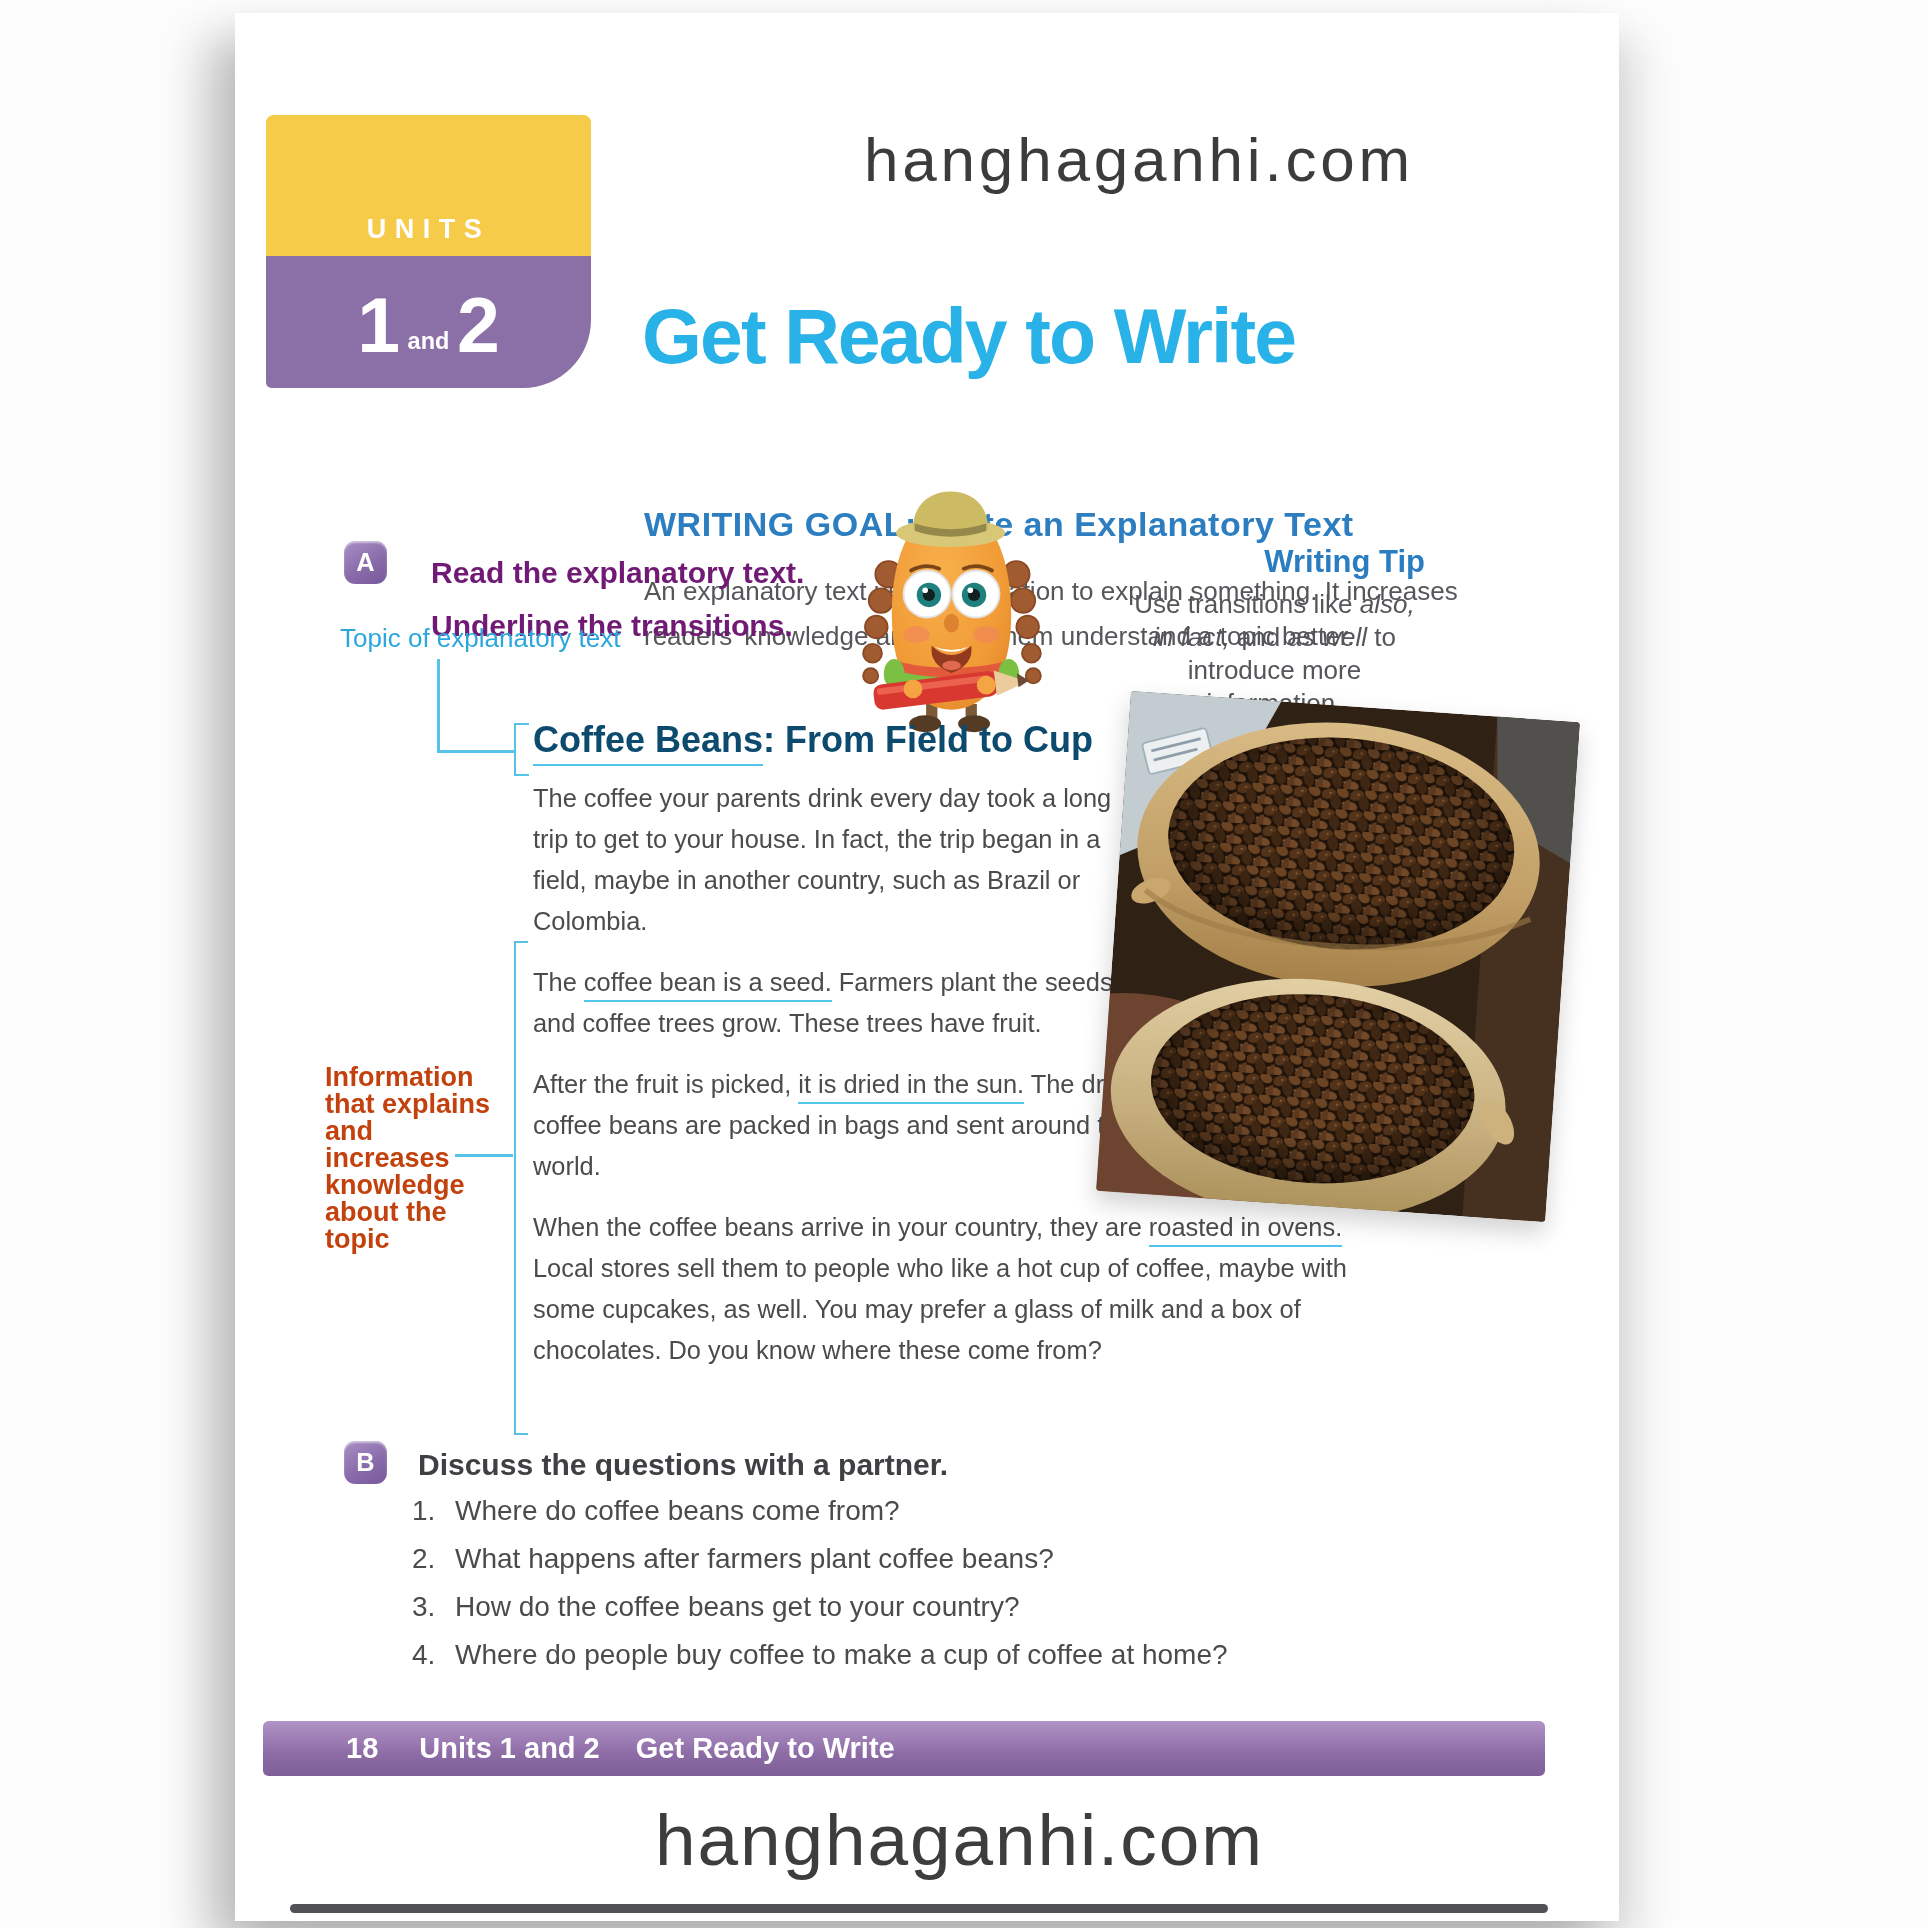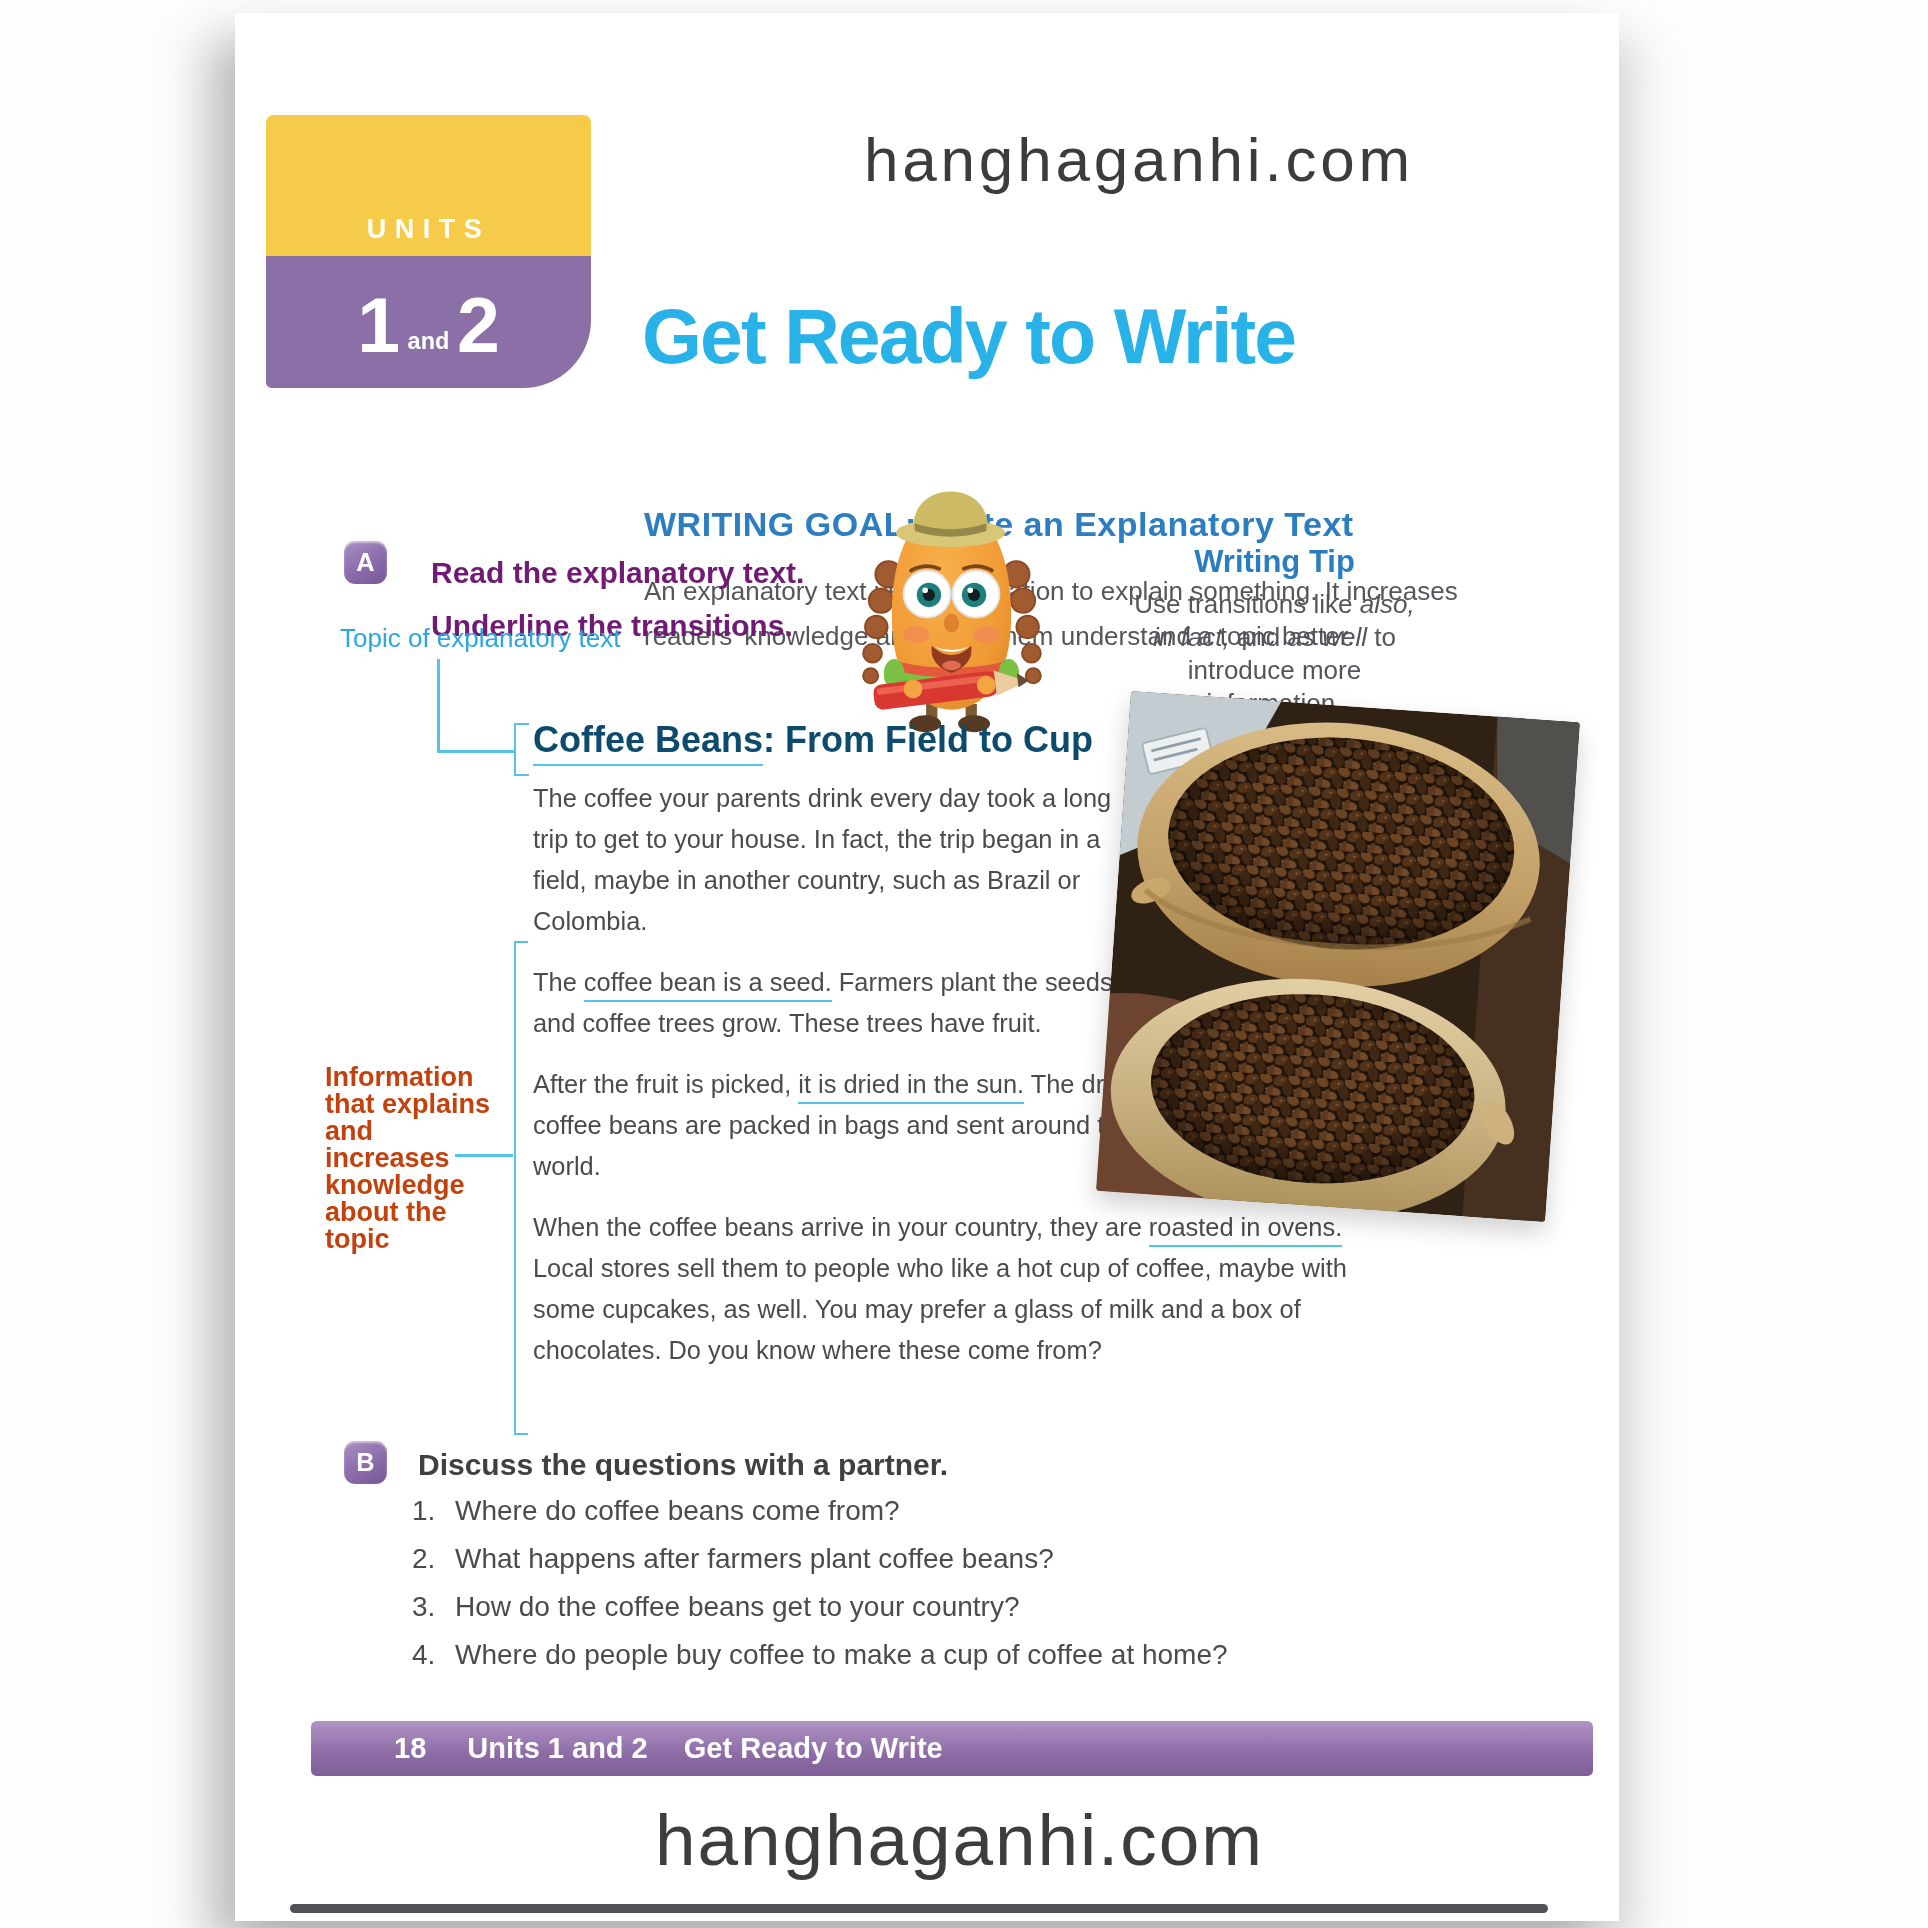--- a/index.html
+++ b/index.html
@@ -33,21 +33,21 @@
              background:linear-gradient(150deg,#a98fc4 0%,#8a6cab 55%,#77589a 100%);
              box-shadow:inset 0 1.9px 1.9px rgba(255,255,255,.5);}
   .a-badge{left:109px;top:528px;}
   .b-badge{left:109px;top:1428px;}
   .a-instr{position:absolute;left:196px;top:533px;font-size:30px;font-weight:700;color:#701a75;}
   .a-instr .line{line-height:53px;}
   .b-title{position:absolute;left:183px;top:1435px;font-size:30px;font-weight:700;color:#3f4043;}
 
   
   .tip{position:absolute;left:889px;top:531px;width:301px;text-align:center;}
-  .tip-title{font-size:31px;font-weight:700;color:#2a7dc0;}
+  .tip-title{font-size:31px;font-weight:700;color:#2a7dc0;text-align:right;}
   .tip-body{margin-top:7.5px;font-size:26px;line-height:33px;color:#55565a;}
 
   
   .topic-label{position:absolute;left:105px;top:610px;font-size:26px;font-weight:400;color:#2ba7dd;}
   .info-label{position:absolute;left:90px;top:1051px;width:168px;font-size:27px;font-weight:700;
               line-height:27px;color:#c2410c;}
   .cline{position:absolute;background:#55c3e8;}
   .line-v1{left:202px;top:646px;width:2.8px;height:94px;}
   .line-h1{left:202px;top:737px;width:79px;height:2.8px;}
   .line-h2{left:220px;top:1141px;width:58px;height:2.8px;}
@@ -73,21 +73,21 @@
 
   
   .questions{position:absolute;left:177px;top:1482px;}
   .q-row{display:flex;margin-bottom:16px;}
   .q-num{width:43px;font-size:28px;color:#4a4b4d;}
   .q-text{font-size:28px;color:#4a4b4d;}
 
   
   .footer-bar{position:absolute;left:28px;top:1708px;width:1282px;height:55px;border-radius:5.6px;
               background:linear-gradient(180deg,#b193c6 0%,#8d6ca6 60%,#7e5f97 100%);
-              display:flex;align-items:center;padding-left:83px;box-sizing:border-box;color:#fff;margin-left:48px;}
+              display:flex;align-items:center;padding-left:83px;box-sizing:border-box;color:#fff;}
   .footer-bar .pg-num{font-size:29px;font-weight:700;}
   .footer-bar .sec{font-size:29px;font-weight:700;margin-left:41px;}
   .footer-bar .ttl{font-size:29px;font-weight:700;margin-left:36px;}
   .bottom-strip{position:absolute;left:55px;top:1891px;width:1258px;height:9.4px;background:#515156;border-radius:4.7px;}
 </style>
 </head>
 <body>
 
 <div class="canvas">
   <div class="page">

